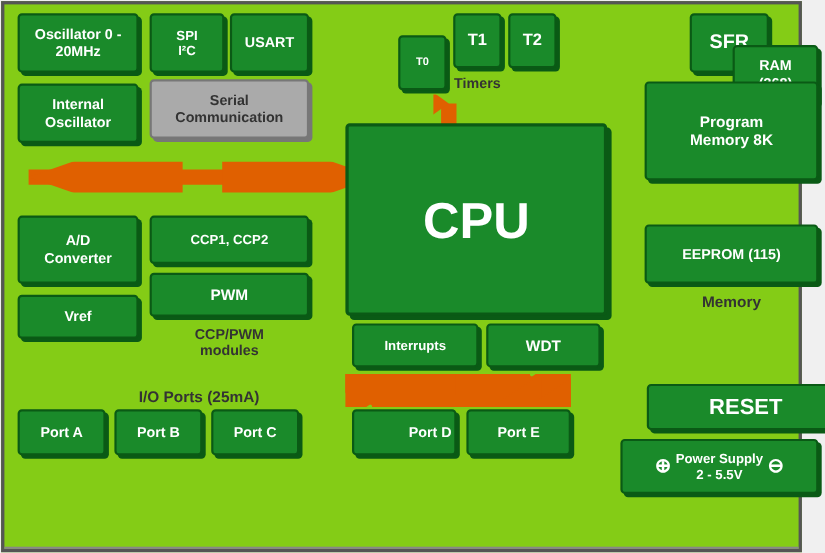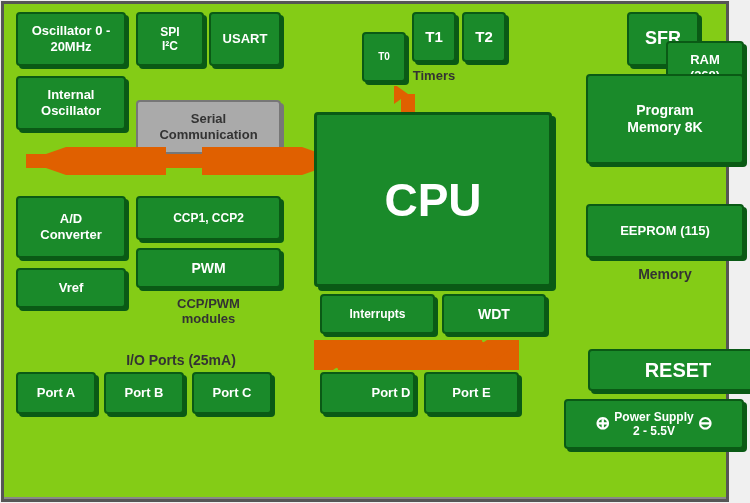--- a/index.html
+++ b/index.html
@@ -91,21 +91,21 @@
   <div class="green-block" style="left:12px; top:8px; width:110px; height:54px; font-size:13px;">Oscillator
 0 - 20MHz</div>
 
   <div class="green-block" style="left:12px; top:72px; width:110px; height:54px;">Internal
 Oscillator</div>
 
   <div class="green-block" style="left:132px; top:8px; width:68px; height:54px; font-size:12px;">SPI<br>I²C</div>
 
   <div class="green-block" style="left:205px; top:8px; width:72px; height:54px;">USART</div>
 
-  <div class="gray-block" style="left:132px; top:68px; width:145px; height:54px; font-size:13px;margin-top:28px;">Serial<br>Communication</div>
+  <div class="gray-block" style="left:132px; top:68px; width:145px; height:54px; font-size:13px;">Serial<br>Communication</div>
 
   <div class="green-block" style="left:358px; top:8px; width:44px; height:50px; font-size:10px;margin-top:20px;">T0</div>
   <div class="green-block" style="left:408px; top:8px; width:44px; height:50px; font-size:15px;">T1</div>
   <div class="green-block" style="left:458px; top:8px; width:44px; height:50px; font-size:15px;">T2</div>
 
   <div class="label-text" style="left:358px; top:64px; width:144px;">Timers</div>
 
   <div class="green-block" style="left:582px; top:8px; width:72px; height:54px; font-size:18px; font-weight:900;margin-left:41px;">SFR</div>
 
   <div class="green-block" style="left:662px; top:8px; width:78px; height:54px; font-size:13px;margin-top:29px;">RAM<br>(368)</div>

